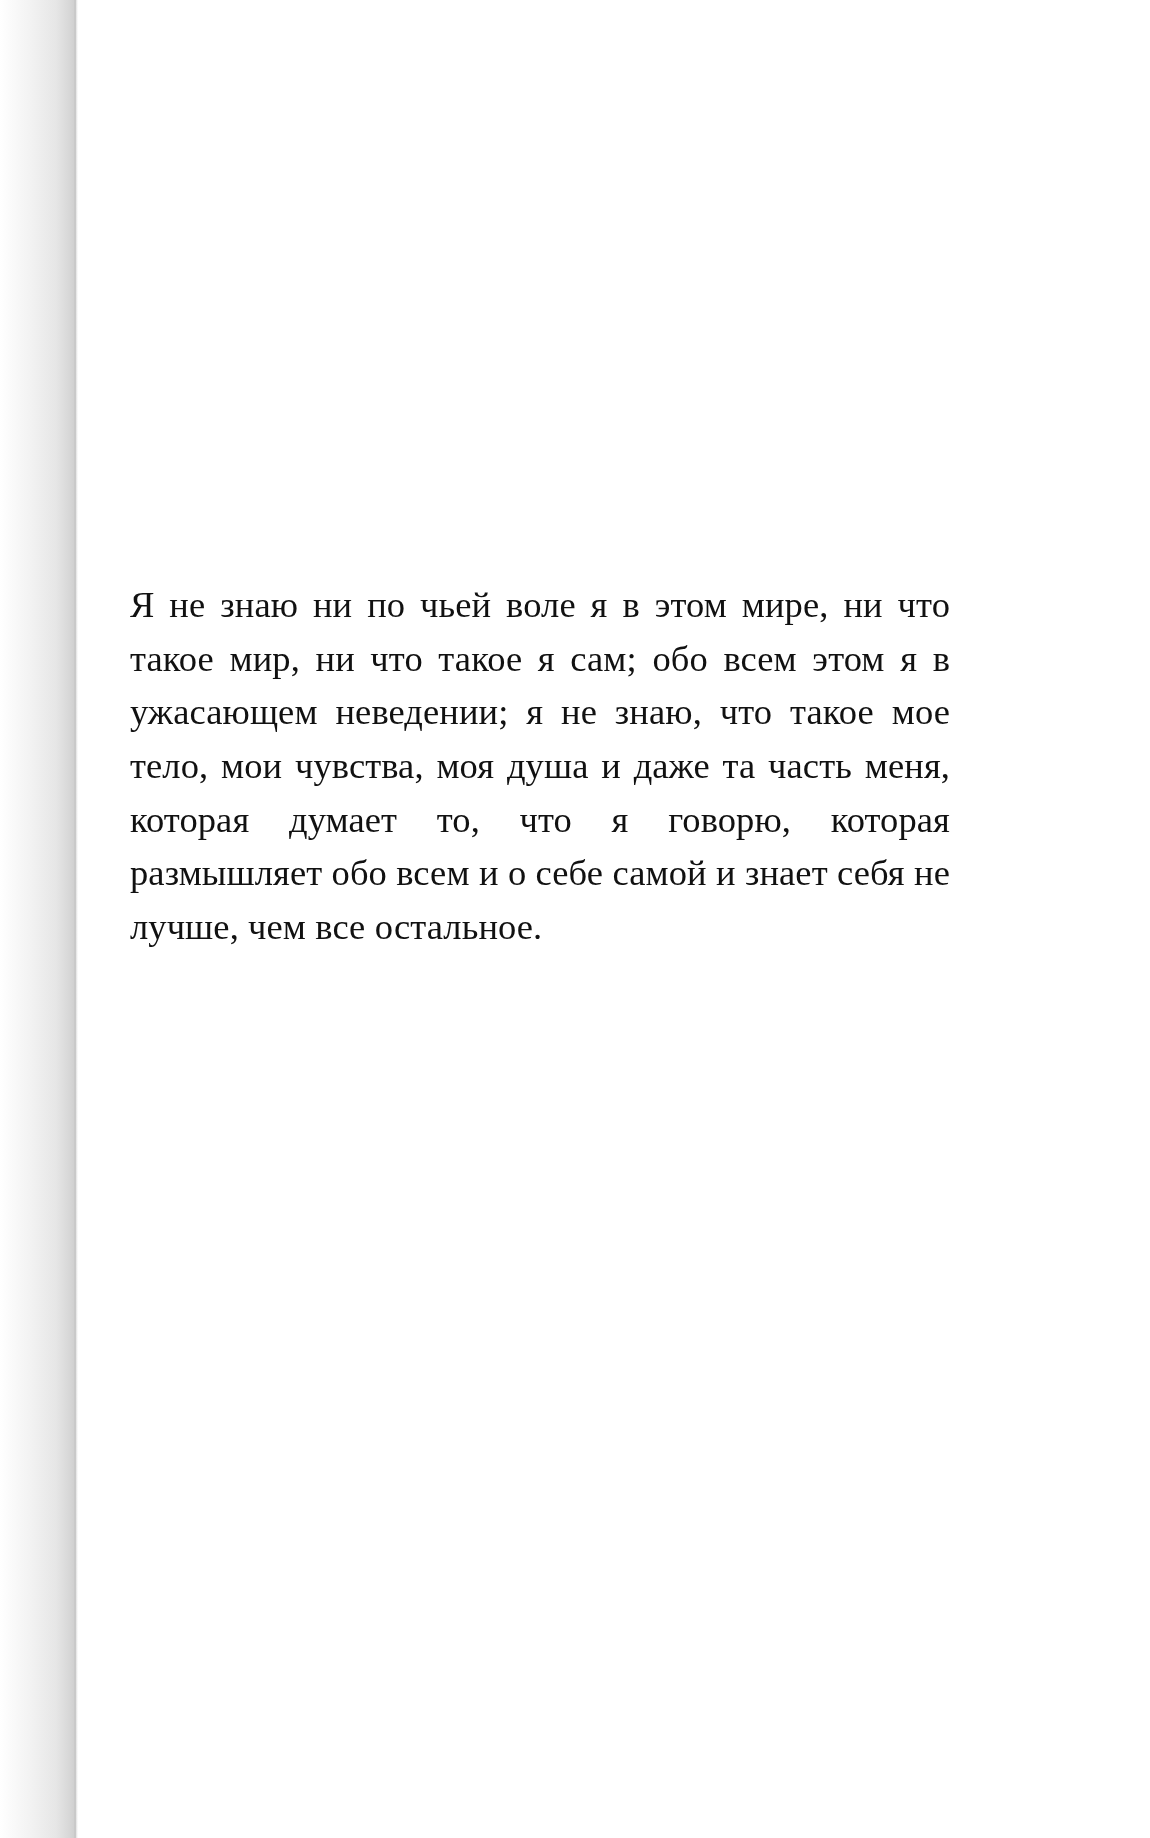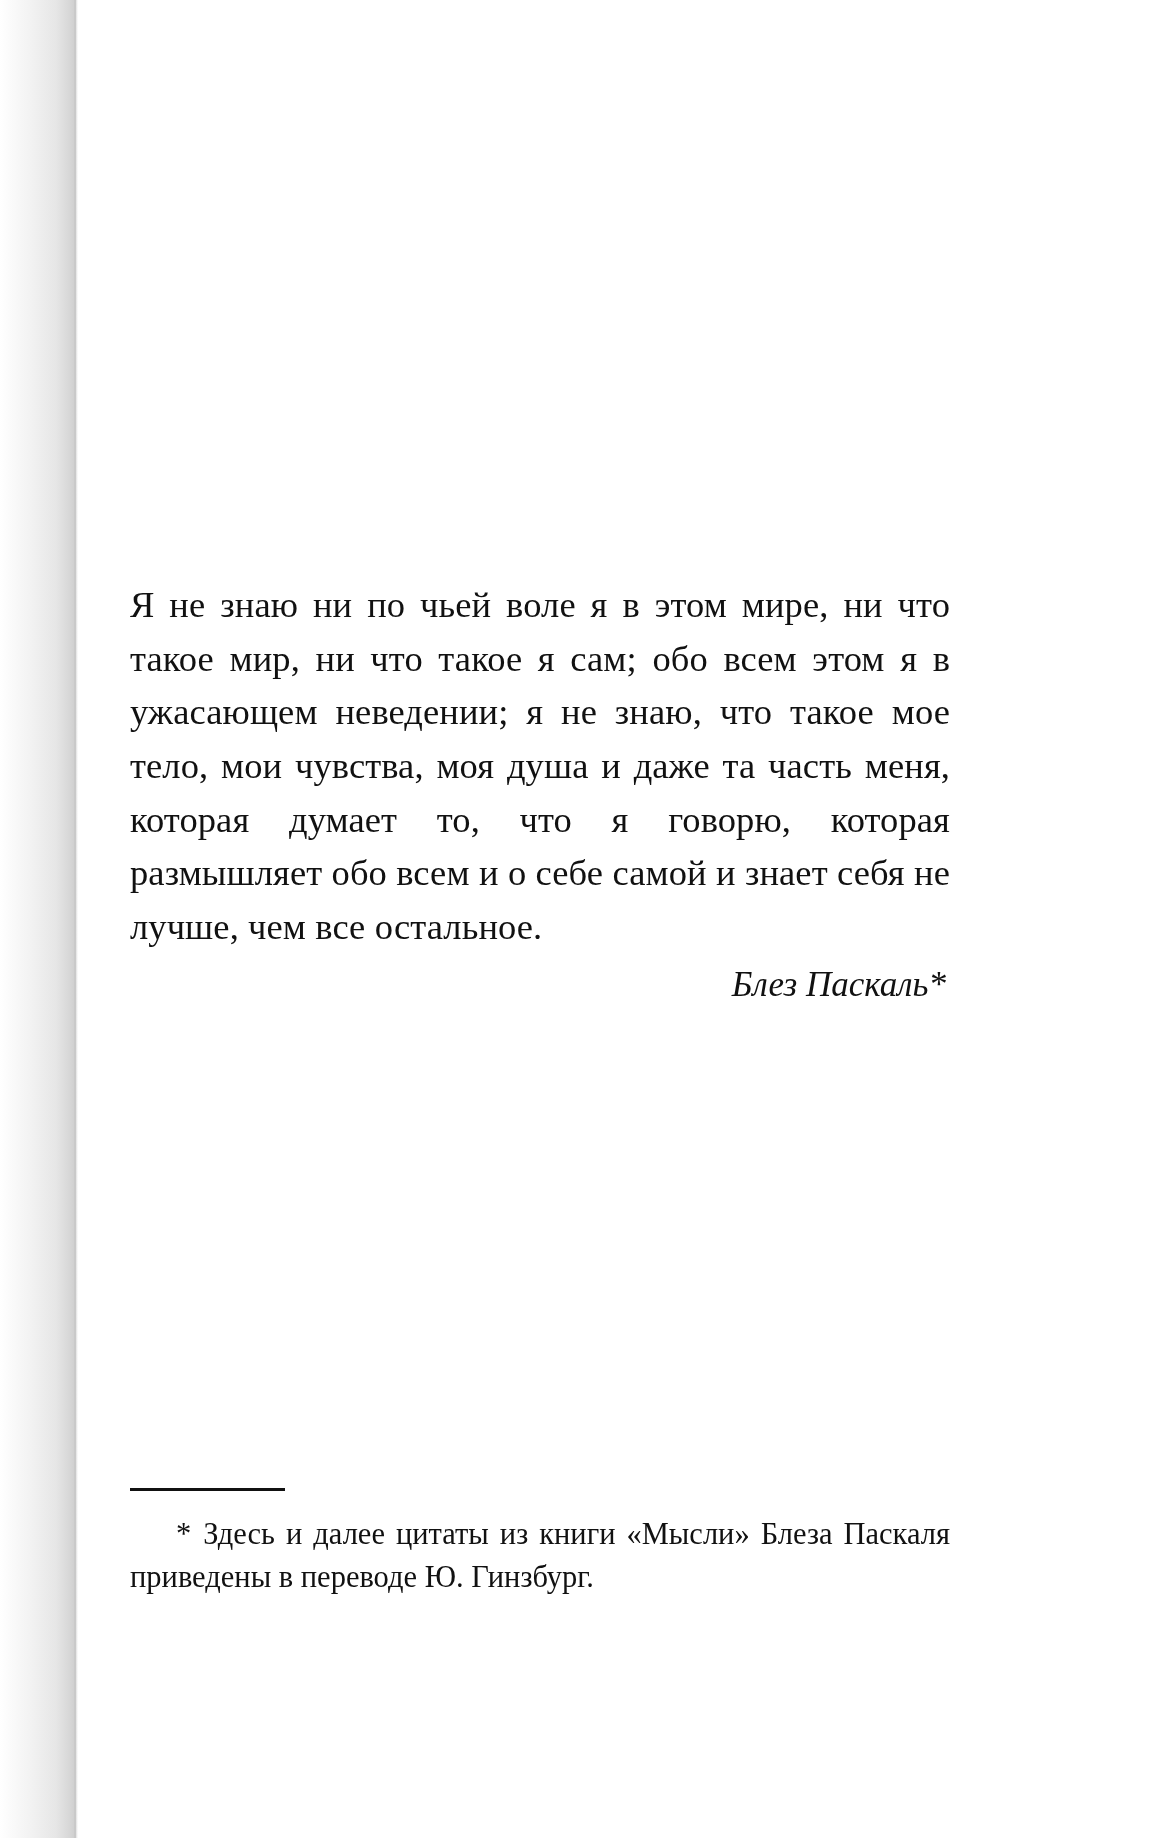--- a/index.html
+++ b/index.html
@@ -99,21 +99,16 @@
 </head>
 <body>
 
 <div class="page">
 
   <div class="page-edge-shadow"></div>
   <div class="page-edge-line"></div>
 
   <div class="content">
     <p class="quote">Я не знаю ни по чьей воле я в этом мире, ни что такое мир, ни что такое я сам; обо всем этом я в ужасающем неведении; я не знаю, что такое мое тело, мои чувства, моя душа и даже та часть меня, которая думает то, что я говорю, которая размышляет обо всем и о себе самой и знает себя не лучше, чем все остальное.</p>
-    <div class="attribution">Блез Паскаль*</div>
   </div>
 
-  <div class="footnote-area">
-    <div class="footnote-rule"></div>
-    <p class="footnote-text"><span class="footnote-marker">*</span><span>Здесь и далее цитаты из книги «Мысли» Блеза Паскаля приведены в переводе Ю. Гинзбург.</span></p>
-  </div>
 
 </div>
 
 </body></html>

